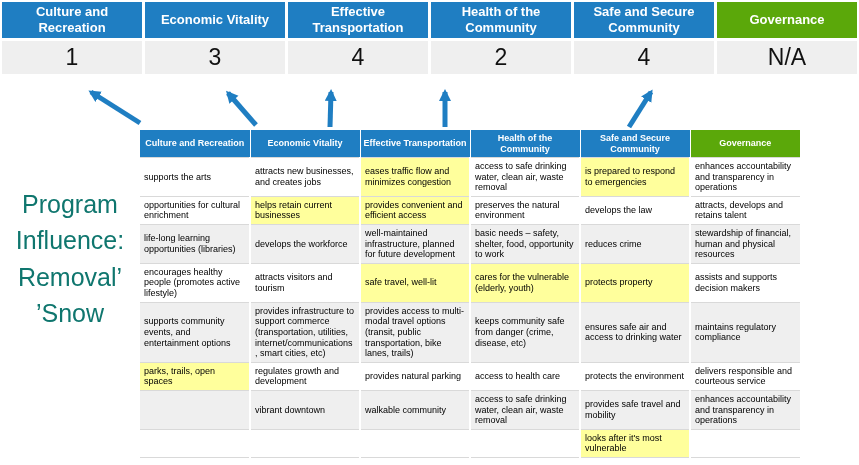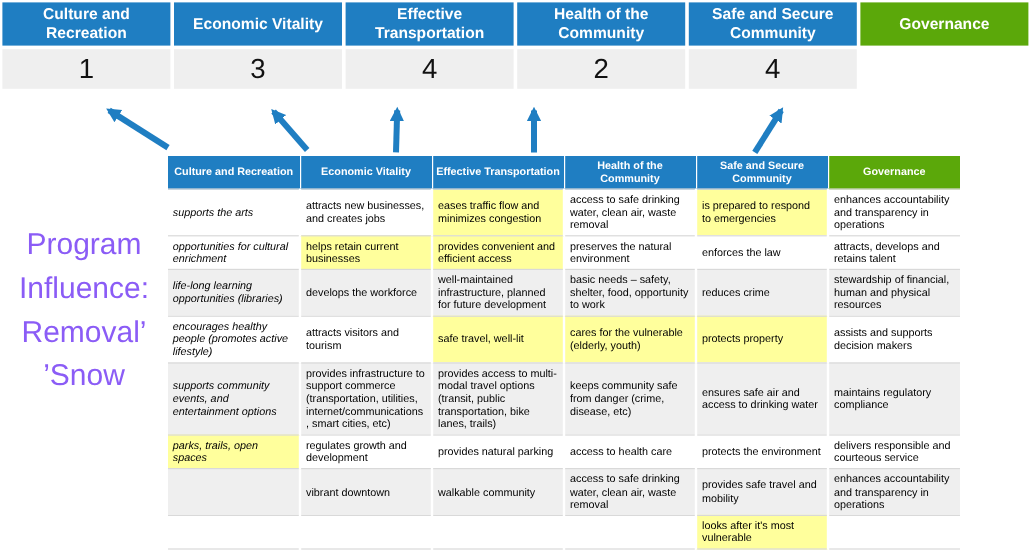--- a/index.html
+++ b/index.html
@@ -22,41 +22,41 @@
   .score-head.green{background:var(--green);}
   .score-val{
     background:var(--scorebg);height:33px;display:flex;align-items:center;justify-content:center;
     font-size:23px;color:#111;
   }
   
   .arrows{position:absolute;left:0;top:80px;}
   
   .program-label{
     position:absolute;left:0;top:186px;width:140px;text-align:center;
-    font-size:25px;line-height:1.45;color:#8b5cf6;
+    font-size:25px;line-height:1.45;color:#0f766e;
   }
   
   .tablewrap{position:absolute;left:140px;top:130px;width:660px;}
   table.influence{
     width:660px;border-collapse:collapse;table-layout:fixed;
     font-size:9px;line-height:1.18;border-bottom:1px solid var(--rowline);
   }
   table.influence th{
     background:var(--blue);color:#fff;font-weight:bold;font-size:9px;line-height:1.15;
     height:25px;text-align:center;vertical-align:middle;padding:1px 2px;
     border-left:1px solid #fff;
   }
   table.influence th:first-child{border-left:none;}
   table.influence th.green{background:var(--green);}
   table.influence td{
     background:#fff;vertical-align:middle;padding:3px 4px;height:26px;box-sizing:border-box;
     border-left:2px solid #fff;border-top:1px solid var(--rowline);
     word-wrap:break-word;
   }
-  table.influence td:first-child{border-left:none;font-style:italic;}
+  table.influence td:first-child{border-left:none;}
   table.influence tr.shaded td{background:var(--shade);}
   table.influence td.hl{background:var(--yellow);}
 </style>
 </head>
 <body>
 
 <div class="stage">
 
   <div class="scorecard">
     <div class="score-head">
@@ -78,20 +78,21 @@
         <span>Governance</span>
       </div>
   </div>
 
   <div class="scorerow">
     <div class="score-val">1</div>
     <div class="score-val">3</div>
     <div class="score-val">4</div>
     <div class="score-val">2</div>
     <div class="score-val">4</div>
+    <div class="score-val">N/A</div>
   </div>
 
   <svg class="arrows" width="859" height="50" viewBox="0 0 859 50" style="color: rgb(31, 126, 194);">
     <defs>
       <marker id="ah" markerUnits="userSpaceOnUse" markerWidth="16" markerHeight="16" refX="9" refY="6" orient="auto">
         <path d="M0,0 L12,6 L0,12 Z" fill="currentColor"></path>
       </marker>
     </defs>
     <g stroke="currentColor" stroke-width="5" fill="none">
       <line x1="140" y1="43" x2="91" y2="12" marker-end="url(#ah)"></line>
@@ -128,21 +129,21 @@
             <td class="hl">eases traffic flow and minimizes congestion</td>
             <td>access to safe drinking water, clean air, waste removal</td>
             <td class="hl">is prepared to respond to emergencies</td>
             <td>enhances accountability and transparency in operations</td>
           </tr>
           <tr>
             <td>opportunities for cultural enrichment</td>
             <td class="hl">helps retain current businesses</td>
             <td class="hl">provides convenient and efficient access</td>
             <td>preserves the natural environment</td>
-            <td>enforces the law</td>
+            <td>develops the law</td>
             <td>attracts, develops and retains talent</td>
           </tr>
           <tr class="shaded">
             <td>life-long learning opportunities (libraries)</td>
             <td>develops the workforce</td>
             <td>well-maintained infrastructure, planned for future development</td>
             <td class="hl">basic needs – safety, shelter, food, opportunity to work</td>
             <td>reduces crime</td>
             <td>stewardship of financial, human and physical resources</td>
           </tr>

